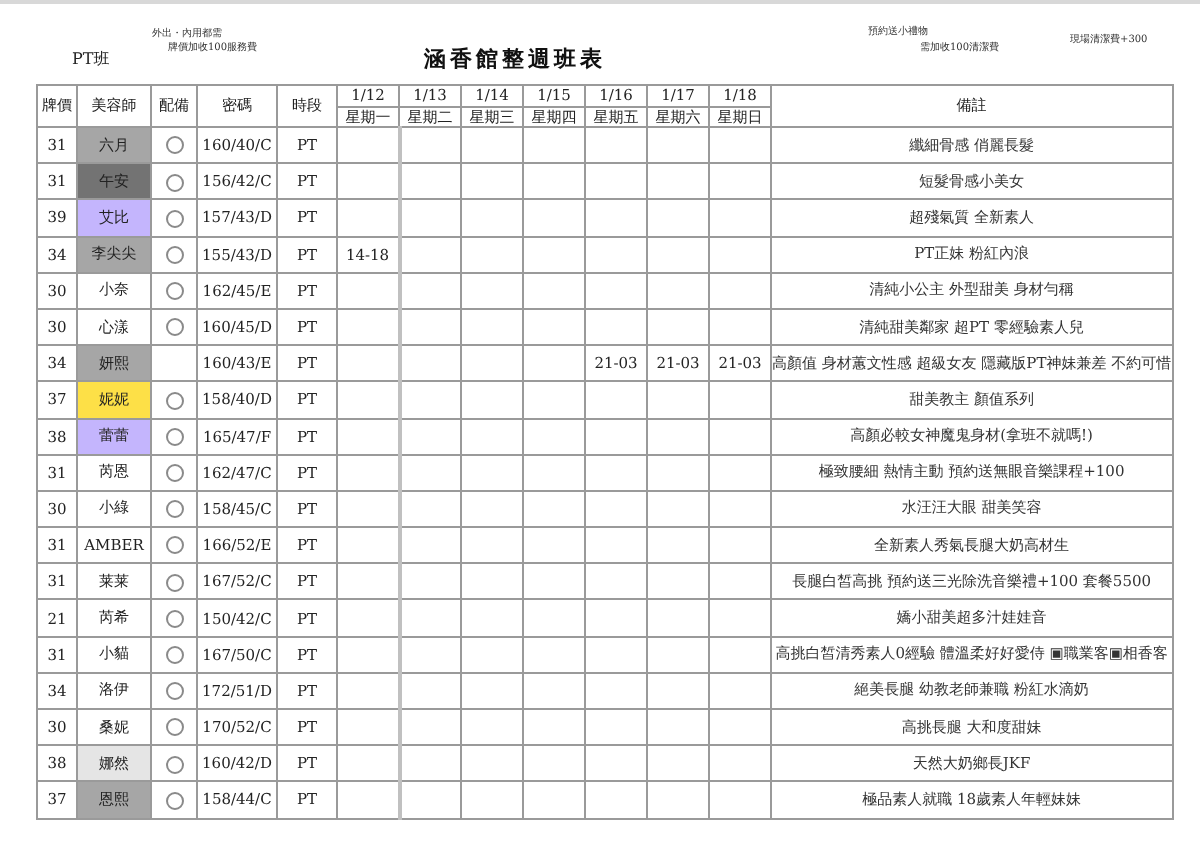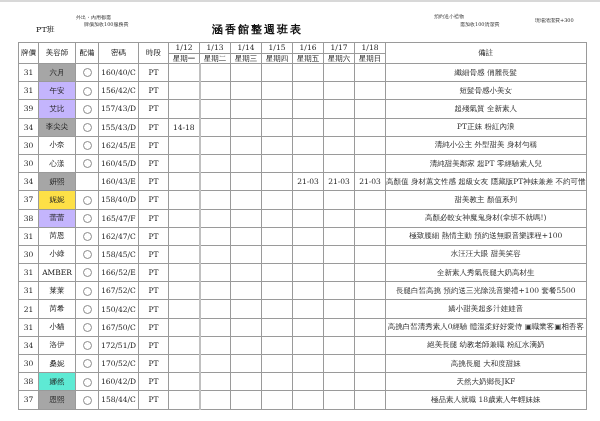--- a/index.html
+++ b/index.html
@@ -93,21 +93,21 @@
     <td class="day dayline"></td>
     <td class="day"></td>
     <td class="day"></td>
     <td class="day"></td>
     <td class="day"></td>
     <td class="day"></td>
     <td class="note">纖細骨感 俏麗長髮</td>
   </tr>
       <tr class="row">
     <td class="price">31</td>
-    <td class="name hl" style="background: #c4b5fd;">午安</td>
+    <td class="name hl" style="background: #737373;">午安</td>
     <td class="equip"><span class="circ"></span></td>
     <td class="code">156/42/C</td>
     <td class="slot">PT</td>
     <td class="day"></td>
     <td class="day dayline"></td>
     <td class="day"></td>
     <td class="day"></td>
     <td class="day"></td>
     <td class="day"></td>
     <td class="day"></td>
@@ -333,21 +333,21 @@
     <td class="day dayline"></td>
     <td class="day"></td>
     <td class="day"></td>
     <td class="day"></td>
     <td class="day"></td>
     <td class="day"></td>
     <td class="note">高挑長腿 大和度甜妹</td>
   </tr>
       <tr class="row">
     <td class="price">38</td>
-    <td class="name hl" style="background: #5eead4;">娜然</td>
+    <td class="name hl" style="background: #e5e5e5;">娜然</td>
     <td class="equip"><span class="circ"></span></td>
     <td class="code">160/42/D</td>
     <td class="slot">PT</td>
     <td class="day"></td>
     <td class="day dayline"></td>
     <td class="day"></td>
     <td class="day"></td>
     <td class="day"></td>
     <td class="day"></td>
     <td class="day"></td>

